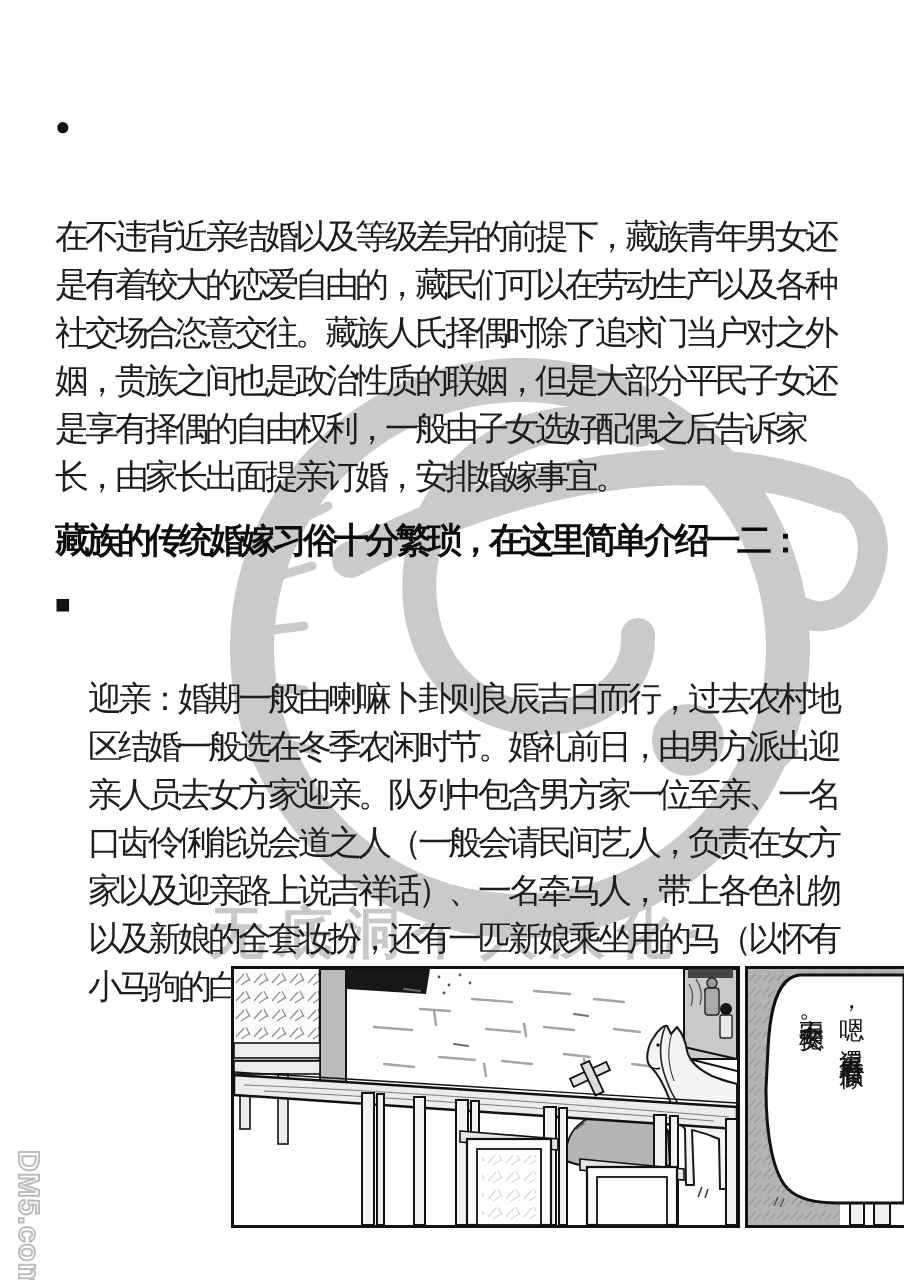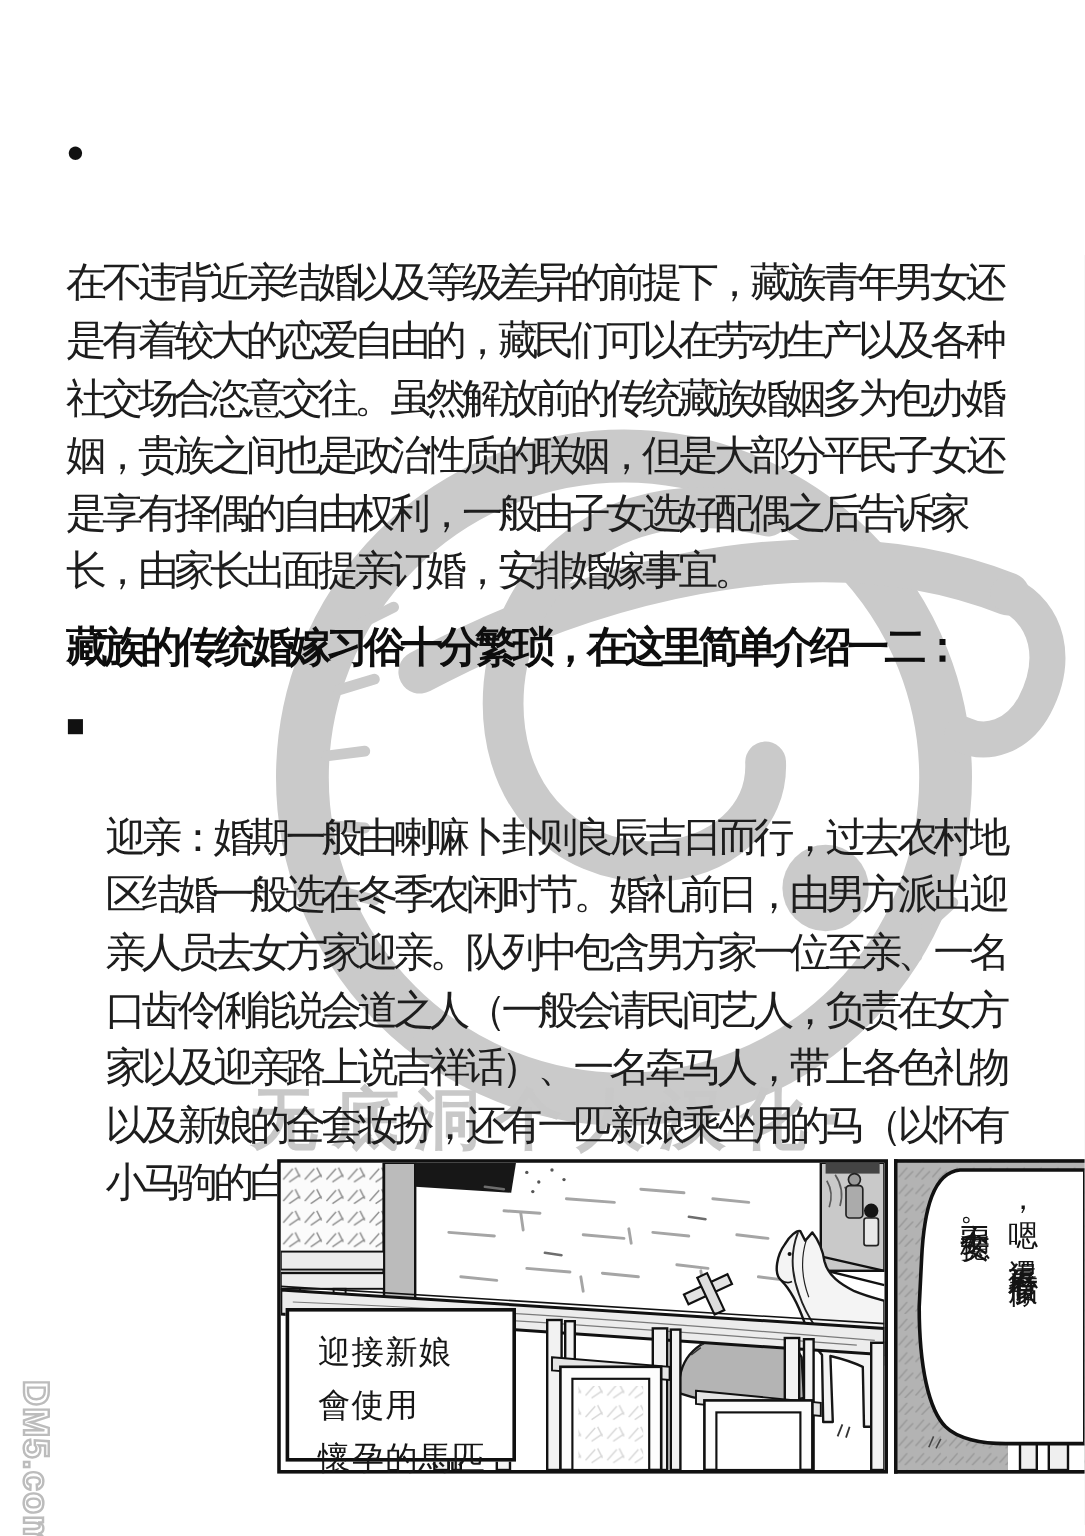--- a/index.html
+++ b/index.html
@@ -91,21 +91,21 @@
   <div class="wm-corner">DM5.com</div>
 
   <div class="content">
 
     <div class="para b-row">
       <span class="marker">●</span>
     </div>
 
     <div class="para p2">在不违背近亲结婚以及等级差异的前提下，藏族青年男女还
 是有着较大的恋爱自由的，藏民们可以在劳动生产以及各种
-社交场合恣意交往。虽然解放前的传统藏族婚姻多为包办婚
+社交场合恣意交往。藏族人氏择偶时除了追求门当户对之外
 姻，贵族之间也是政治性质的联姻，但是大部分平民子女还
 是享有择偶的自由权利，一般由子女选好配偶之后告诉家
 长，由家长出面提亲订婚，安排婚嫁事宜。</div>
 
     <div class="heading">藏族的传统婚嫁习俗十分繁琐，在这里简单介绍一二：</div>
 
     <div class="para b-row p3">
       <span class="marker">■</span>
       <div class="ptext">迎亲：婚期一般由喇嘛卜卦则良辰吉日而行，过去农村地
 区结婚一般选在冬季农闲时节。婚礼前日，由男方派出迎
@@ -253,23 +253,20 @@
           <rect x="353" y="198" width="90" height="58" fill="#fdfdfd" stroke="#111" stroke-width="2.2"></rect>
           <rect x="363" y="208" width="70" height="48" fill="#ffffff" stroke="#111" stroke-width="1.8"></rect>
         </g>
 
         <g stroke="#333" stroke-width="1.5" fill="none">
           <path d="M468,218 l-4,10"></path>
             <path d="M474,220 l-3,9"></path>
         </g>
       </svg>
 
-      <div class="caption-box">迎接新娘
-會使用
-懷孕的馬匹</div>
     </div>
 
     <div class="panel panel-right">
       <svg width="156" height="256" viewBox="0 0 156 256">
         <defs>
           <pattern id="hatch" width="14" height="14" patternUnits="userSpaceOnUse">
             <path d="M1,12 l7,-8 M6,14 l7,-7" stroke="#979797" stroke-width="1.2" fill="none"></path>
           </pattern>
         </defs>
         <rect x="0" y="0" width="156" height="256" fill="#b3b3b3"></rect>

